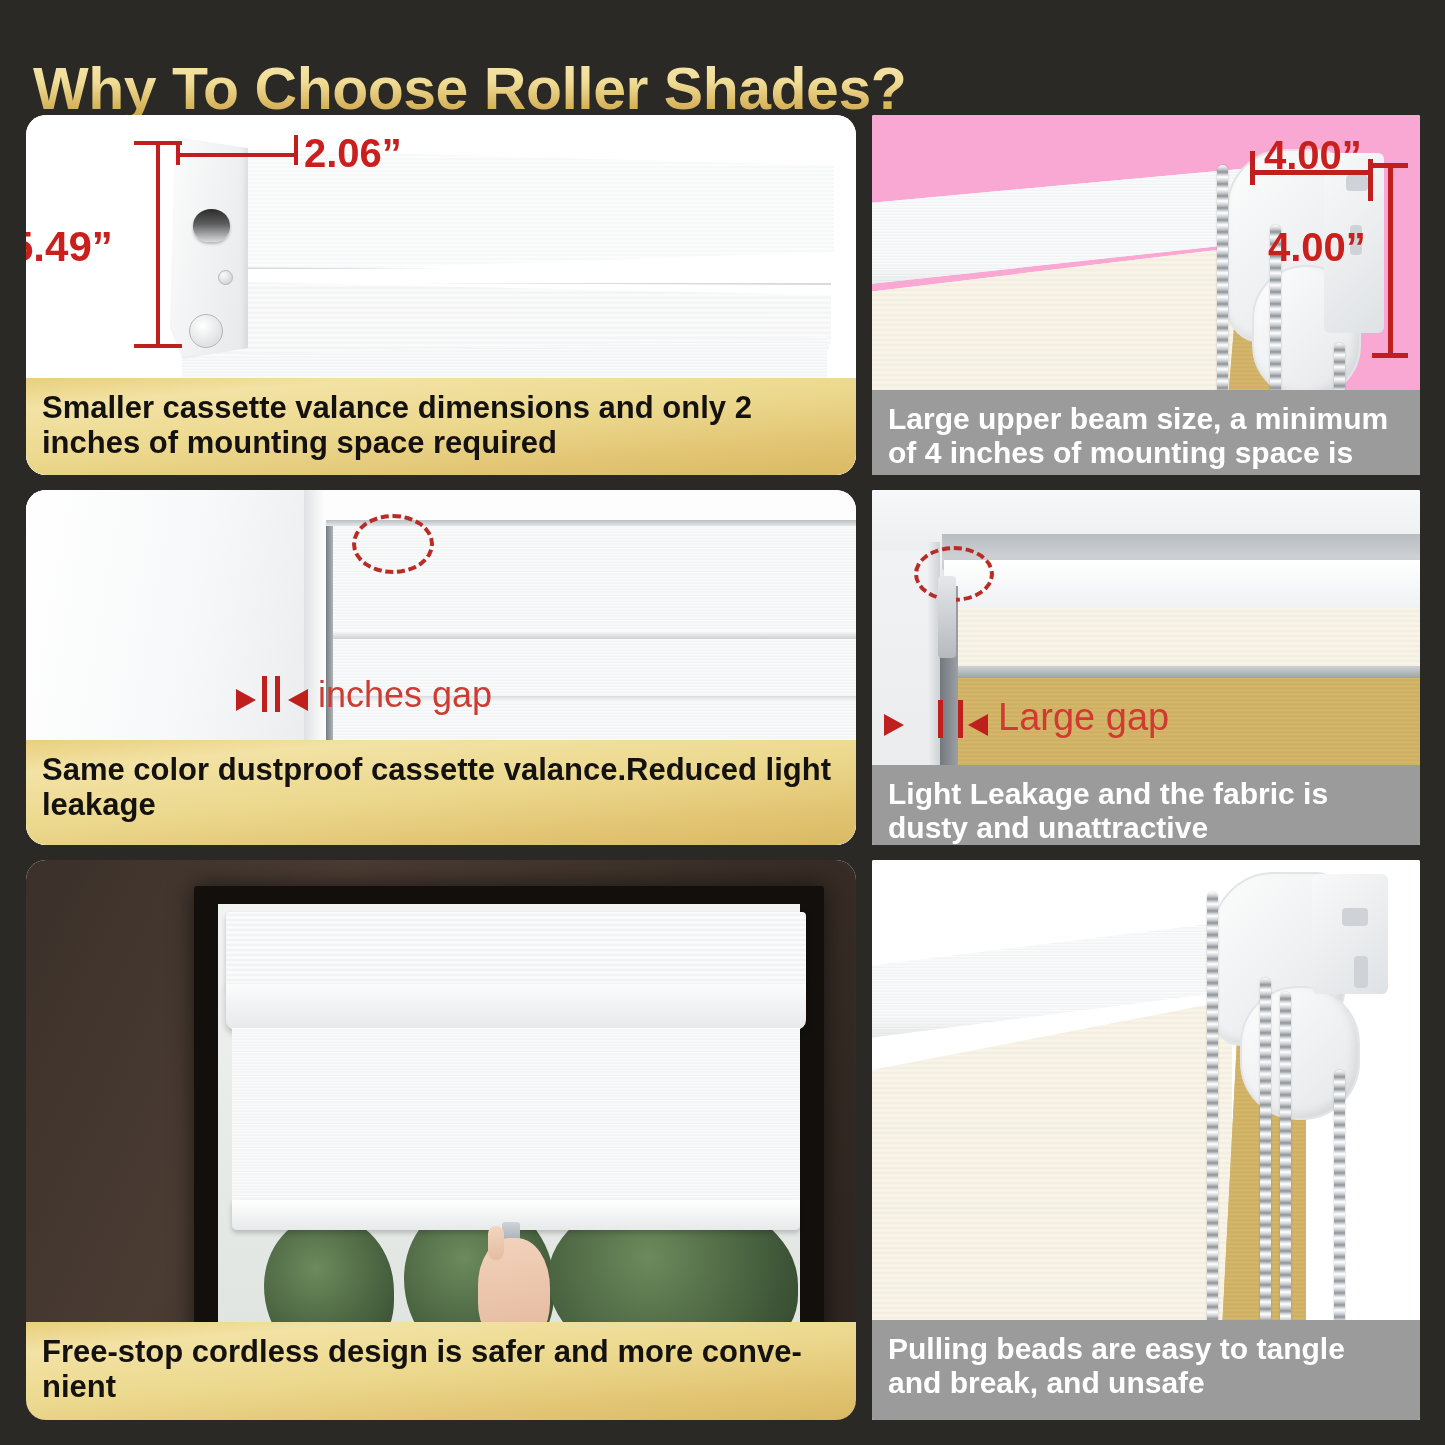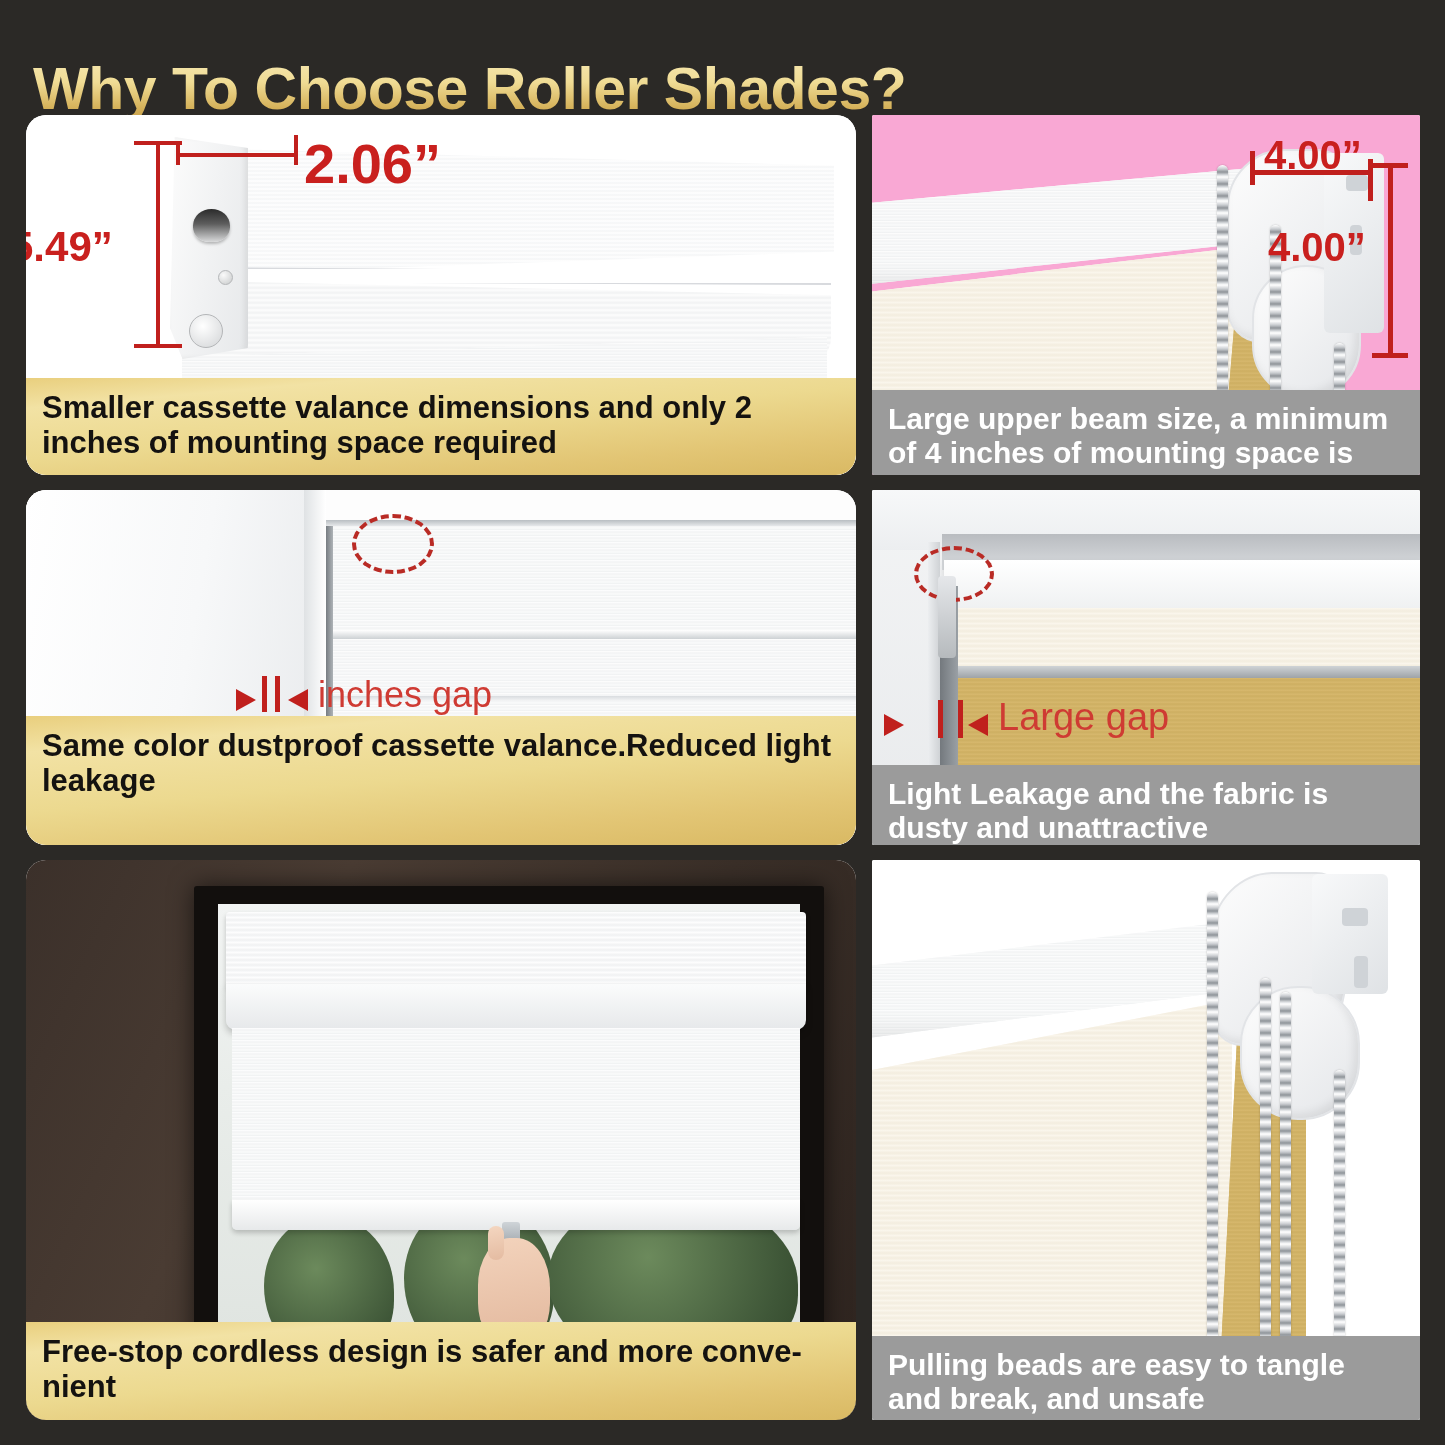--- a/index.html
+++ b/index.html
@@ -167,21 +167,21 @@
       <div class="v-end" style="left:144px;top:22px;width:78px;height:222px;
                   clip-path:polygon(6% 0,100% 5%,100% 95%,16% 100%,0 86%);"></div>
       <div class="v-hole" style="left:167px;top:94px;width:37px;height:33px;"></div>
       <div class="v-screw" style="left:192px;top:155px;width:13px;height:13px;"></div>
       <div class="v-screw" style="left:163px;top:199px;width:32px;height:32px;
                   background:radial-gradient(circle at 40% 35%,#ffffff,#d2d4d6);"></div>
 
       <div class="rline" style="left:152px;top:38px;width:120px;height:4px;"></div>
       <div class="rline" style="left:150px;top:26px;width:4px;height:24px;"></div>
       <div class="rline" style="left:268px;top:20px;width:4px;height:30px;"></div>
-      <div class="dim" style="left:278px;top:16px;font-size:56px;">2.06”</div>
+      <div class="dim" style="left:278px;top:16px;font-size:40px;">2.06”</div>
 
       <div class="rline" style="left:171px;top:28px;width:4px;height:0;"></div>
       <div class="rline" style="left:130px;top:28px;width:4px;height:205px;"></div>
       <div class="rline" style="left:108px;top:26px;width:48px;height:4px;"></div>
       <div class="rline" style="left:108px;top:229px;width:48px;height:4px;"></div>
       <div class="dim" style="left:-16px;top:108px;font-size:42px;">5.49”</div>
     </div>
 
     <div class="cap gold" style="height:97px;">Smaller cassette valance dimensions and only 2 inches of mounting space required</div>
   </div>
@@ -246,21 +246,21 @@
 
       <div class="ellipse" style="left:326px;top:24px;width:74px;height:52px;"></div>
 
       <div class="arrowR" style="left:210px;top:199px;"></div>
       <div class="rline" style="left:236px;top:186px;width:5px;height:36px;"></div>
       <div class="rline" style="left:249px;top:186px;width:5px;height:36px;"></div>
       <div class="arrowL" style="left:262px;top:199px;"></div>
       <div class="note" style="left:292px;top:184px;font-size:36px;">inches gap</div>
     </div>
 
-    <div class="cap gold" style="height:129px;">Same color dustproof cassette valance.Reduced light leakage</div>
+    <div class="cap gold" style="height:105px;">Same color dustproof cassette valance.Reduced light leakage</div>
   </div>
 
   <div class="panel left" style="left:26px;top:860px;width:830px;height:560px;">
     <div class="stage">
       <div class="room"></div>
 
       <div class="win-frame" style="left:168px;top:26px;width:630px;height:474px;border-radius:3px;"></div>
       <div class="win-inner" style="left:192px;top:44px;width:582px;height:456px;">
         <div class="sky"></div>
         <div class="tree" style="left:46px;top:312px;width:130px;height:150px;"></div>
@@ -339,16 +339,16 @@
       <div class="bracket-tab" style="left:440px;top:14px;width:76px;height:120px;border-radius:6px;"></div>
       <div class="bracket-notch" style="left:470px;top:48px;width:26px;height:18px;"></div>
       <div class="bracket-notch" style="left:482px;top:96px;width:14px;height:32px;"></div>
 
       <div class="chain" style="left:335px;top:32px;height:478px;"></div>
       <div class="chain" style="left:388px;top:118px;height:392px;"></div>
       <div class="chain" style="left:408px;top:132px;height:378px;"></div>
       <div class="chain" style="left:462px;top:210px;height:300px;"></div>
     </div>
 
-    <div class="cap gray" style="height:84px;">Pulling beads are easy to tangle and break, and unsafe</div>
+    <div class="cap gray" style="height:100px;">Pulling beads are easy to tangle and break, and unsafe</div>
   </div>
 
 </div>
 
 </body></html>

